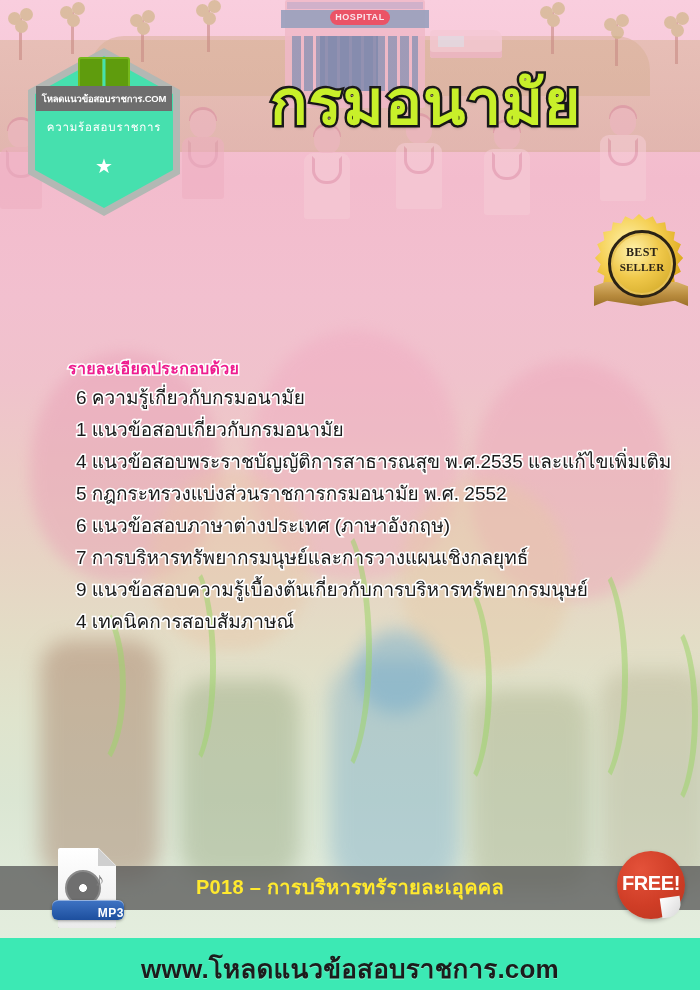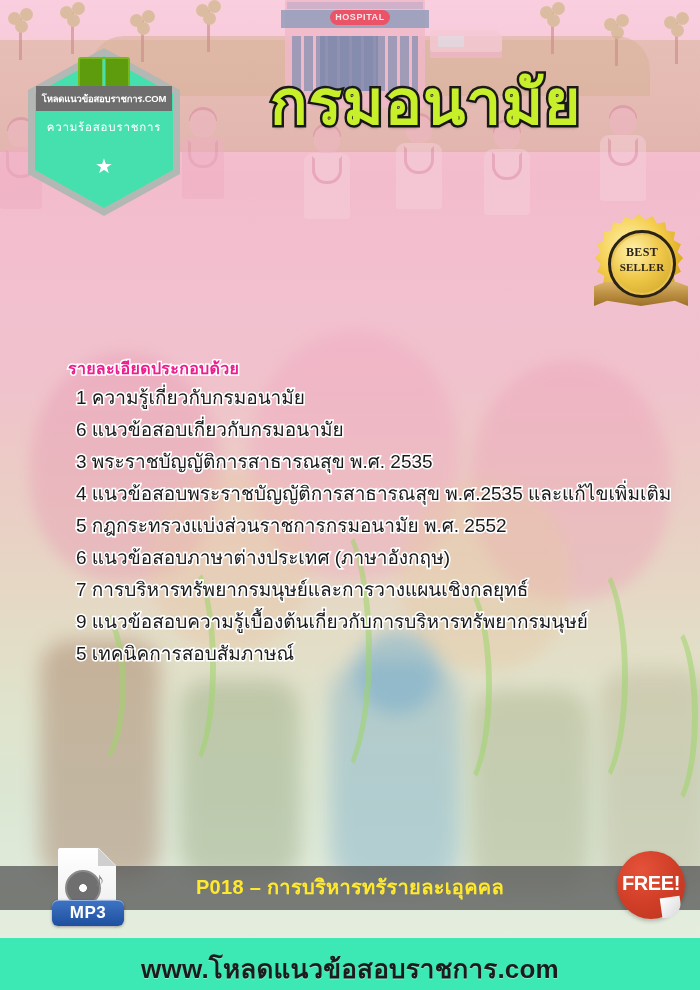--- a/index.html
+++ b/index.html
@@ -437,28 +437,28 @@
     border-radius: 50%;
     background: radial-gradient(circle at 50% 50%, #ffffff 0 16%, #6f6f6f 18% 100%);
     border: 2px solid #8a8a8a;
   }
   .mp3-note {
     position: absolute; left: 43px; top: 22px;
     font-size: 19px; color: #7a7a7a; line-height: 1;
   }
   .mp3-band {
     position: absolute; left: 0; top: 52px;
-    width: 72px; height: 26px;
+    width: 72px; height: 20px;
     background: linear-gradient(180deg,#3f74c4 0%, #1d4f9e 100%);
     border-radius: 6px;
     box-shadow: 0 1px 3px rgba(0,0,0,.35), inset 0 1px 0 rgba(255,255,255,.45);
     color: #ffffff;
-    font-size: 17px;
-    font-weight: bold;
-    text-align: center;
+    font-size: 12px;
+    font-weight: bold;
+    text-align: right;
     line-height: 26px;
     letter-spacing: .5px;
   }
 
   
   .free-sticker {
     position: absolute;
     left: 617px; top: 851px;
     width: 68px; height: 68px;
     z-index: 9;
@@ -647,29 +647,28 @@
     <div class="seal-ribbon"></div>
     <div class="seal-disc">
       <div class="l1">BEST</div>
       <div class="l2">SELLER</div>
     </div>
   </div>
 
   <div class="section-heading">รายละเอียดประกอบด้วย</div>
 
   <div class="topic-list">
-    <div class="topic-item">1 ความรู้เกี่ยวกับกรมอนามัย</div>
-    <div class="topic-item">6 แนวข้อสอบเกี่ยวกับกรมอนามัย</div>
-    <div class="topic-item">3 พระราชบัญญัติการสาธารณสุข พ.ศ. 2535</div>
+    <div class="topic-item">6 ความรู้เกี่ยวกับกรมอนามัย</div>
+    <div class="topic-item">1 แนวข้อสอบเกี่ยวกับกรมอนามัย</div>
     <div class="topic-item">4 แนวข้อสอบพระราชบัญญัติการสาธารณสุข พ.ศ.2535 และแก้ไขเพิ่มเติม</div>
     <div class="topic-item">5 กฎกระทรวงแบ่งส่วนราชการกรมอนามัย พ.ศ. 2552</div>
     <div class="topic-item">6 แนวข้อสอบภาษาต่างประเทศ (ภาษาอังกฤษ)</div>
     <div class="topic-item">7 การบริหารทรัพยากรมนุษย์และการวางแผนเชิงกลยุทธ์</div>
     <div class="topic-item">9 แนวข้อสอบความรู้เบื้องต้นเกี่ยวกับการบริหารทรัพยากรมนุษย์</div>
-    <div class="topic-item">5 เทคนิคการสอบสัมภาษณ์</div>
+    <div class="topic-item">4 เทคนิคการสอบสัมภาษณ์</div>
   </div>
 
   <div class="product-bar">
     <div class="product-text">P018 – การบริหารทรัรายละเอุคคล</div>
   </div>
 
   <div class="mp3">
     <div class="mp3-doc"></div>
     <div class="mp3-fold"></div>
     <div class="mp3-cd"></div>

